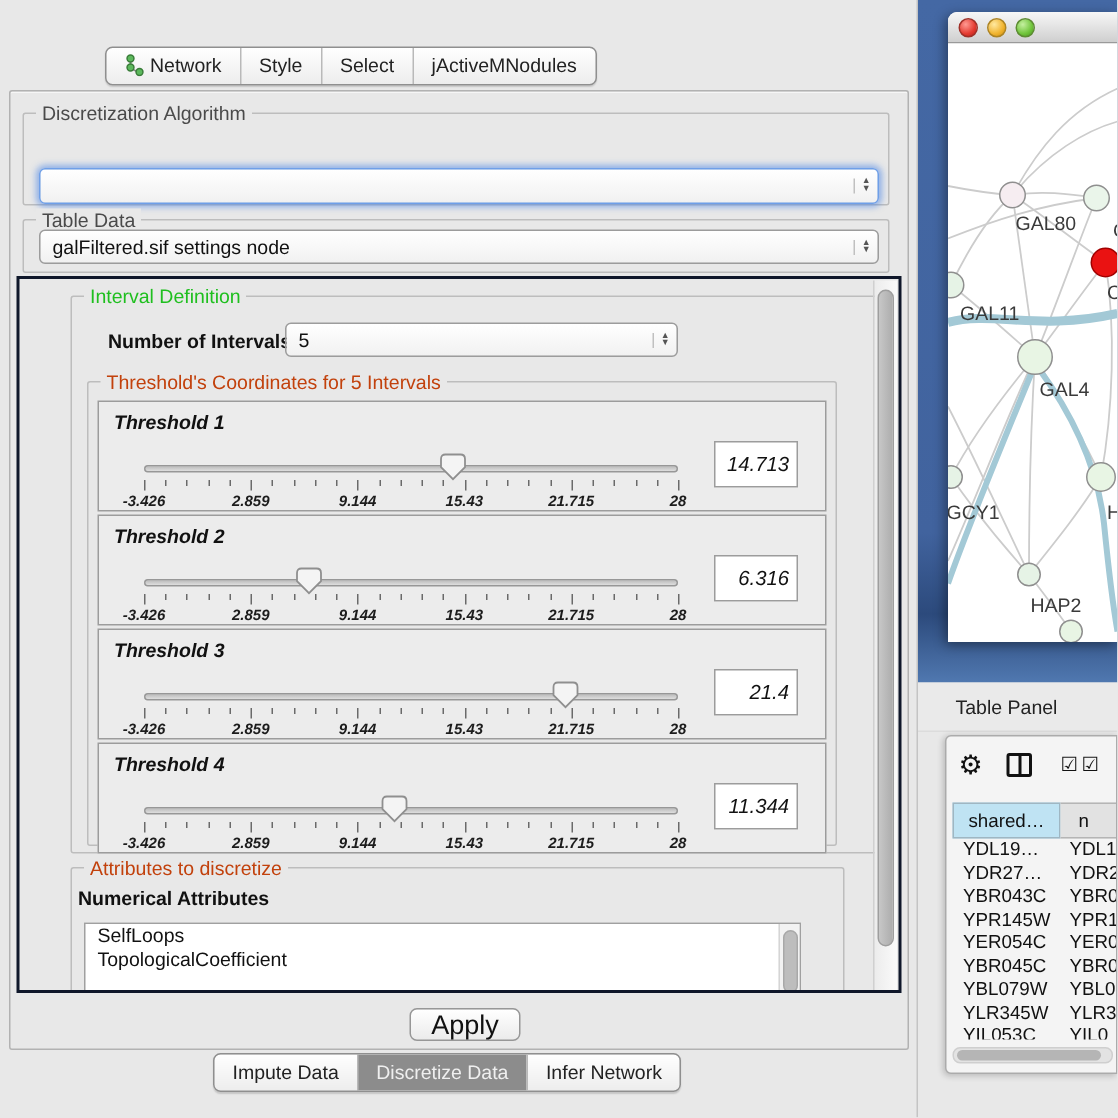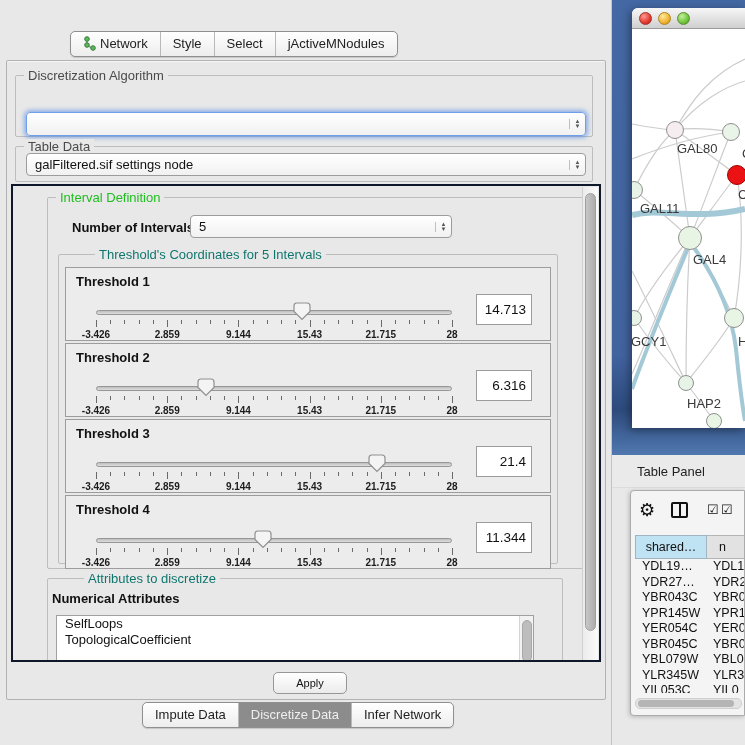--- a/index.html
+++ b/index.html
@@ -20,21 +20,21 @@
   .seg:first-child { border-left:none; }
   .seg.selected { background:#8c8c8c; color:#efefef; }
   #top-tabs { left:70px; top:31px; }
   #bottom-tabs { left:142px; top:702px; }
 
   #outer-panel { position:absolute; left:6px; top:60px; width:600px; height:640px; border:1px solid #b2b2b2; border-radius:2px; background:#e8e8e8; box-shadow:inset 0 1px 0 #f6f6f6; }
 
   .group { position:absolute; border:1px solid #bdbdbd; border-radius:2px; }
   .group > .group-title { position:absolute; top:-8px; left:8px; background:#e8e8e8; padding:0 4px; font-size:13px; color:#4a4a4a; }
   .group-title.green { color:#1fbf1f; }
-  .group-title.blue { color:#0f766e;margin-left:28px; }
+  .group-title.blue { color:#c2410c; }
 
   .combo { position:absolute; background:linear-gradient(#ffffff,#f1f1f1); border:1px solid #9c9c9c; border-radius:4px; font-size:13px; color:#111; display:flex; align-items:center; }
   .combo .combo-text { flex:1; padding-left:8px; overflow:hidden; white-space:nowrap; }
   .combo .stepper { width:16px; border-left:1px solid #c0c0c0; display:flex; flex-direction:column; align-items:center; justify-content:center; line-height:5px; }
   .combo .stepper span { font-size:6px; color:#555; }
   .combo.focused { border-color:#6f9fe8; box-shadow:0 0 4px 2px rgba(70,130,230,.55); }
 
   
   #algo-popup { position:absolute; left:12px; top:81px; width:566px; height:55px; background:#ffffff; border:1px solid #c2c2c2; border-radius:5px;
                 box-shadow:0 3px 8px rgba(0,0,0,.35); z-index:30; overflow:hidden; }
@@ -62,21 +62,21 @@
              font-size:13.5px; color:#111; text-align:right; line-height:29px; padding-right:5px; }
 
   
   #attr-listbox { position:absolute; left:8px; top:36px; width:478px; height:48px; background:#ffffff; border:1px solid #a0a0a0; overflow:hidden; }
   #attr-listbox ul { list-style:none; }
   #attr-listbox li { font-size:13px; color:#111; padding-left:8px; height:16px; line-height:16px; white-space:nowrap; }
   #attr-vscroll { position:absolute; right:0; top:0; width:14px; height:100%; background:#f2f2f2; border-left:1px solid #d5d5d5; }
   #attr-vscroll .thumb { position:absolute; left:2px; top:4px; width:10px; height:42px; border-radius:5px; background:#bdbdbd; border:1px solid #a8a8a8; }
 
   #apply-btn { position:absolute; left:266px; top:611px; width:74px; height:22px; border:1px solid #979797; border-radius:5px;
-               background:linear-gradient(#ffffff,#ebebeb); font-size:11px; color:#111; text-align:center; line-height:20px; }
+               background:linear-gradient(#ffffff,#ebebeb); font-size:18px; color:#111; text-align:center; line-height:20px; }
 
   
   #right-side { position:absolute; left:612px; top:0; width:133px; height:745px; }
   #desktop { position:absolute; left:0; top:0; width:133px; height:455px;
              background:linear-gradient(180deg,#4468a4 0%,#41639e 78%,#2c4a7c 90%,#5078b0 100%); }
   #net-window { position:absolute; left:20px; top:8px; width:113px; height:420px; border-radius:6px 0 0 0; overflow:hidden;
                 box-shadow:-2px 2px 8px rgba(0,0,0,.4); background:#ffffff; }
   #net-titlebar { position:absolute; left:0; top:0; width:100%; height:21px; background:linear-gradient(#f7f7f7,#cfcfcf); border-bottom:1px solid #9a9a9a; }
   .light { position:absolute; top:4px; width:13px; height:13px; border-radius:50%; }
   .light.red { left:7px; background:radial-gradient(circle at 35% 30%,#ff9a92,#e33a30 60%,#b21f17); border:1px solid #a03028; }
@@ -171,21 +171,21 @@
           <div class="combo" style="left:142px; top:17px; width:262px; height:23px;">
             <span class="combo-text">5</span>
             <span class="stepper">
               <span>▲</span>
               <span>▼</span>
             </span>
           </div>
 
           <div class="group" style="left:10px; top:56px; width:500px; height:310px;">
             <span class="group-title blue">Threshold's Coordinates for 5 Intervals</span>
-            <div id="threshold-list" style="position:absolute; left:6px; top:12px;">
+            <div id="threshold-list" style="position:absolute; left:6px; top:12px;font-style:italic;">
   <div class="t-panel">
     <div class="t-label">Threshold 1</div>
     <div class="t-track"></div>
     <svg class="t-thumb" viewBox="0 0 18 19" style="left: 226.5px;">
       <path d="M4 1 H14 Q17 1 17 4 V9.5 L9 17.5 L1 9.5 V4 Q1 1 4 1 Z" fill="#f4f4f4" stroke="#8f8f8f" stroke-width="1.2"></path>
     </svg>
     <div class="t-ticks">
                     <i class="major" style="left: 0%;"></i>
                     <i class="minor" style="left: 4%;"></i>
                     <i class="minor" style="left: 8%;"></i>

